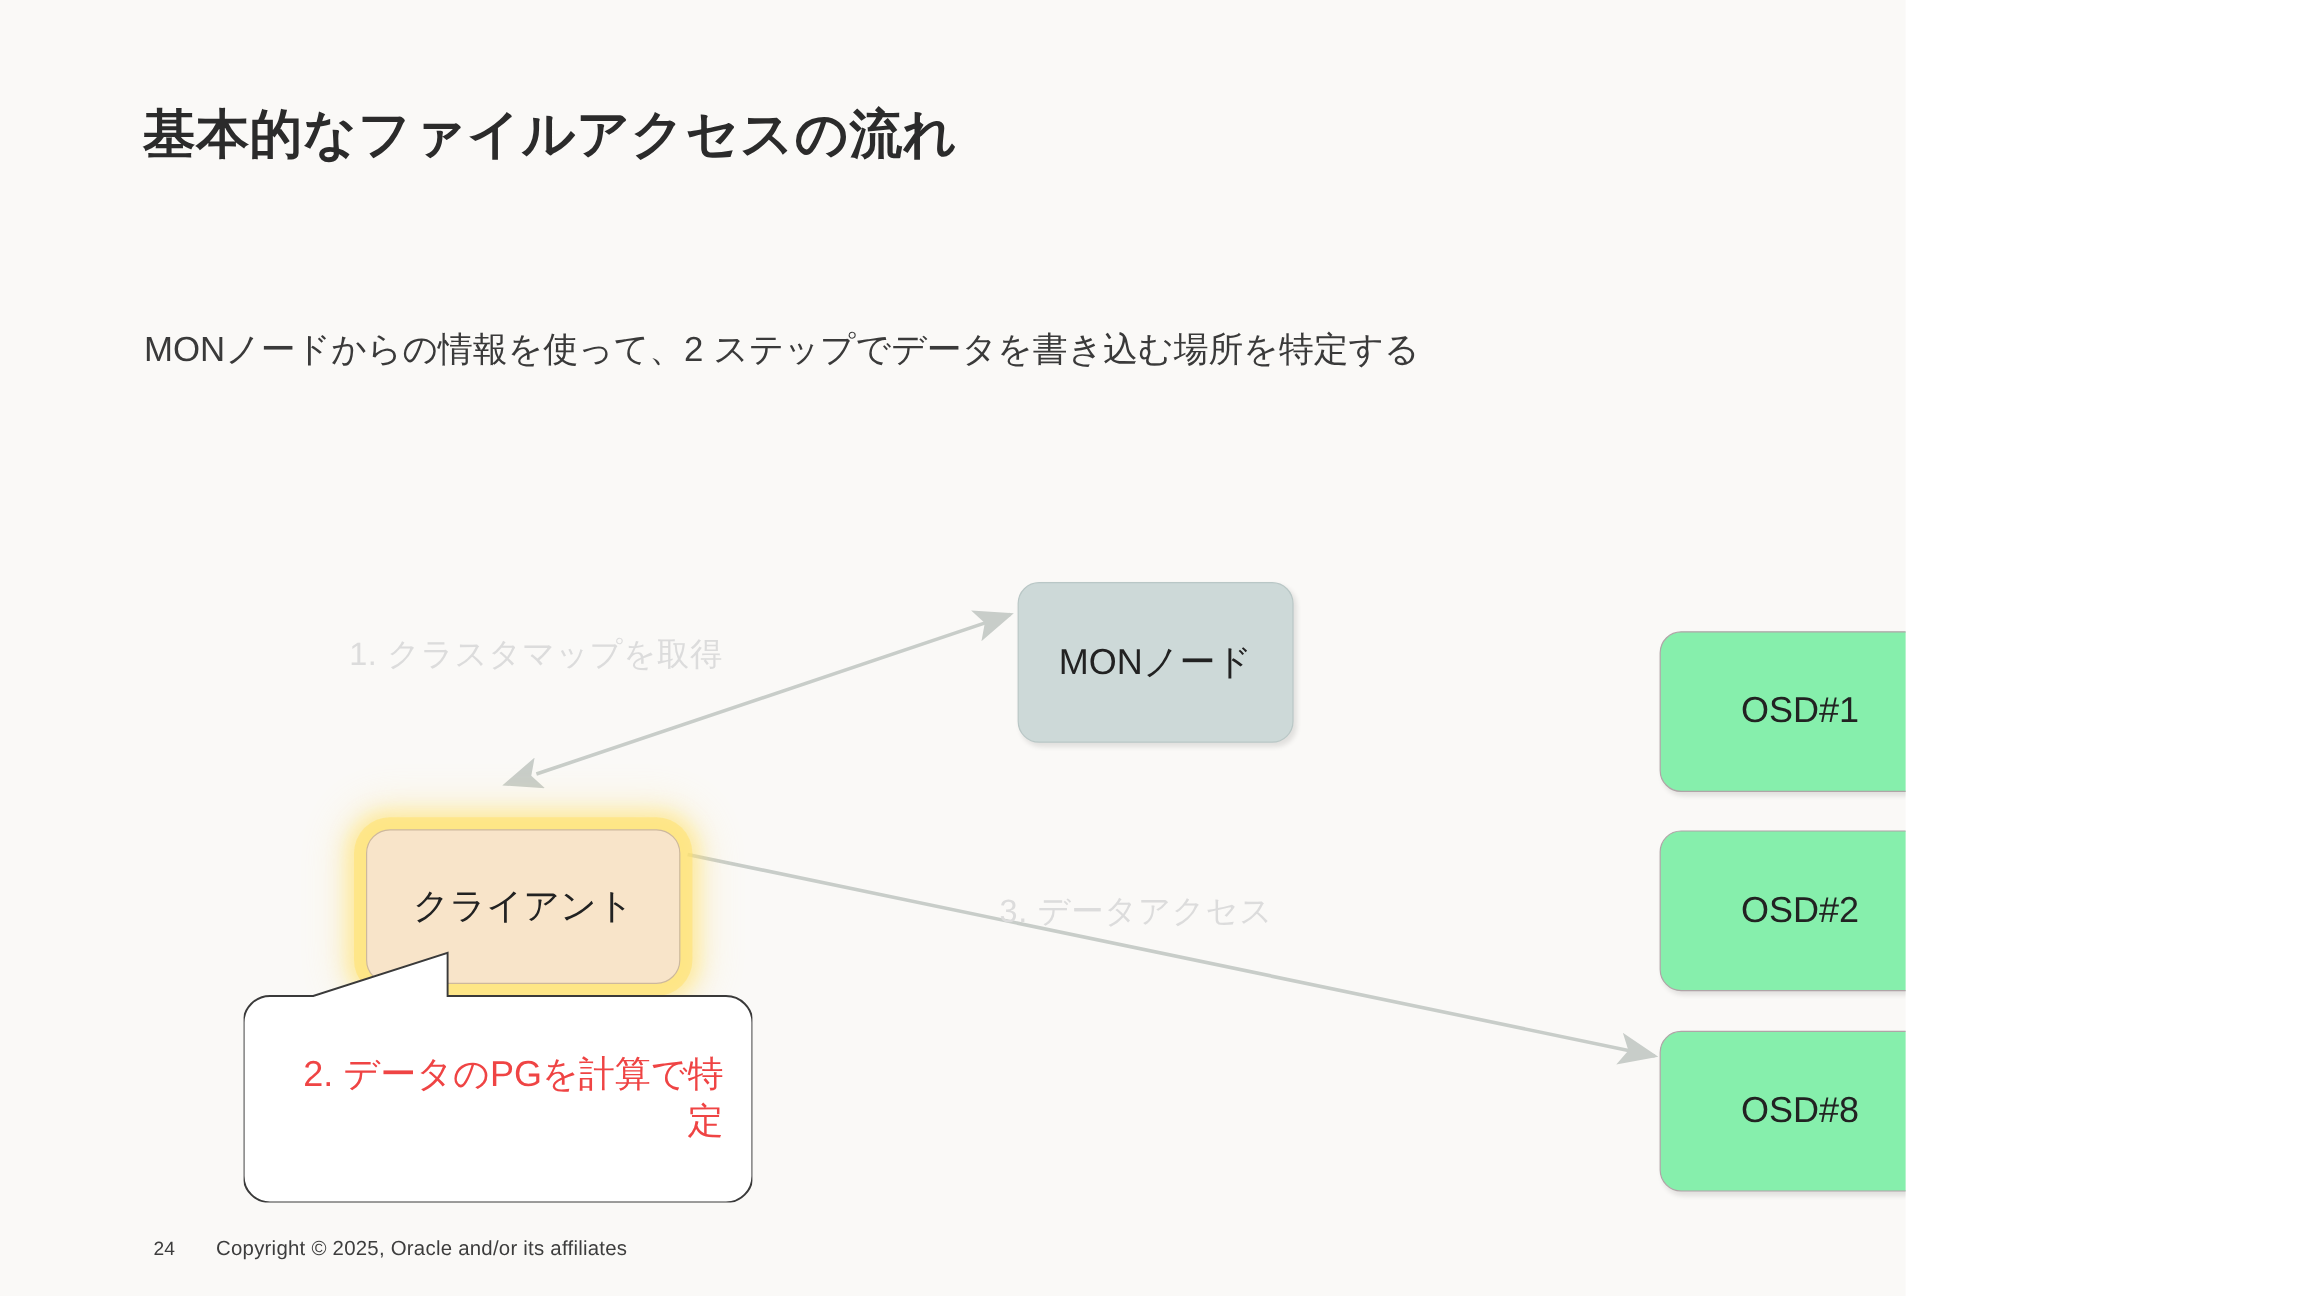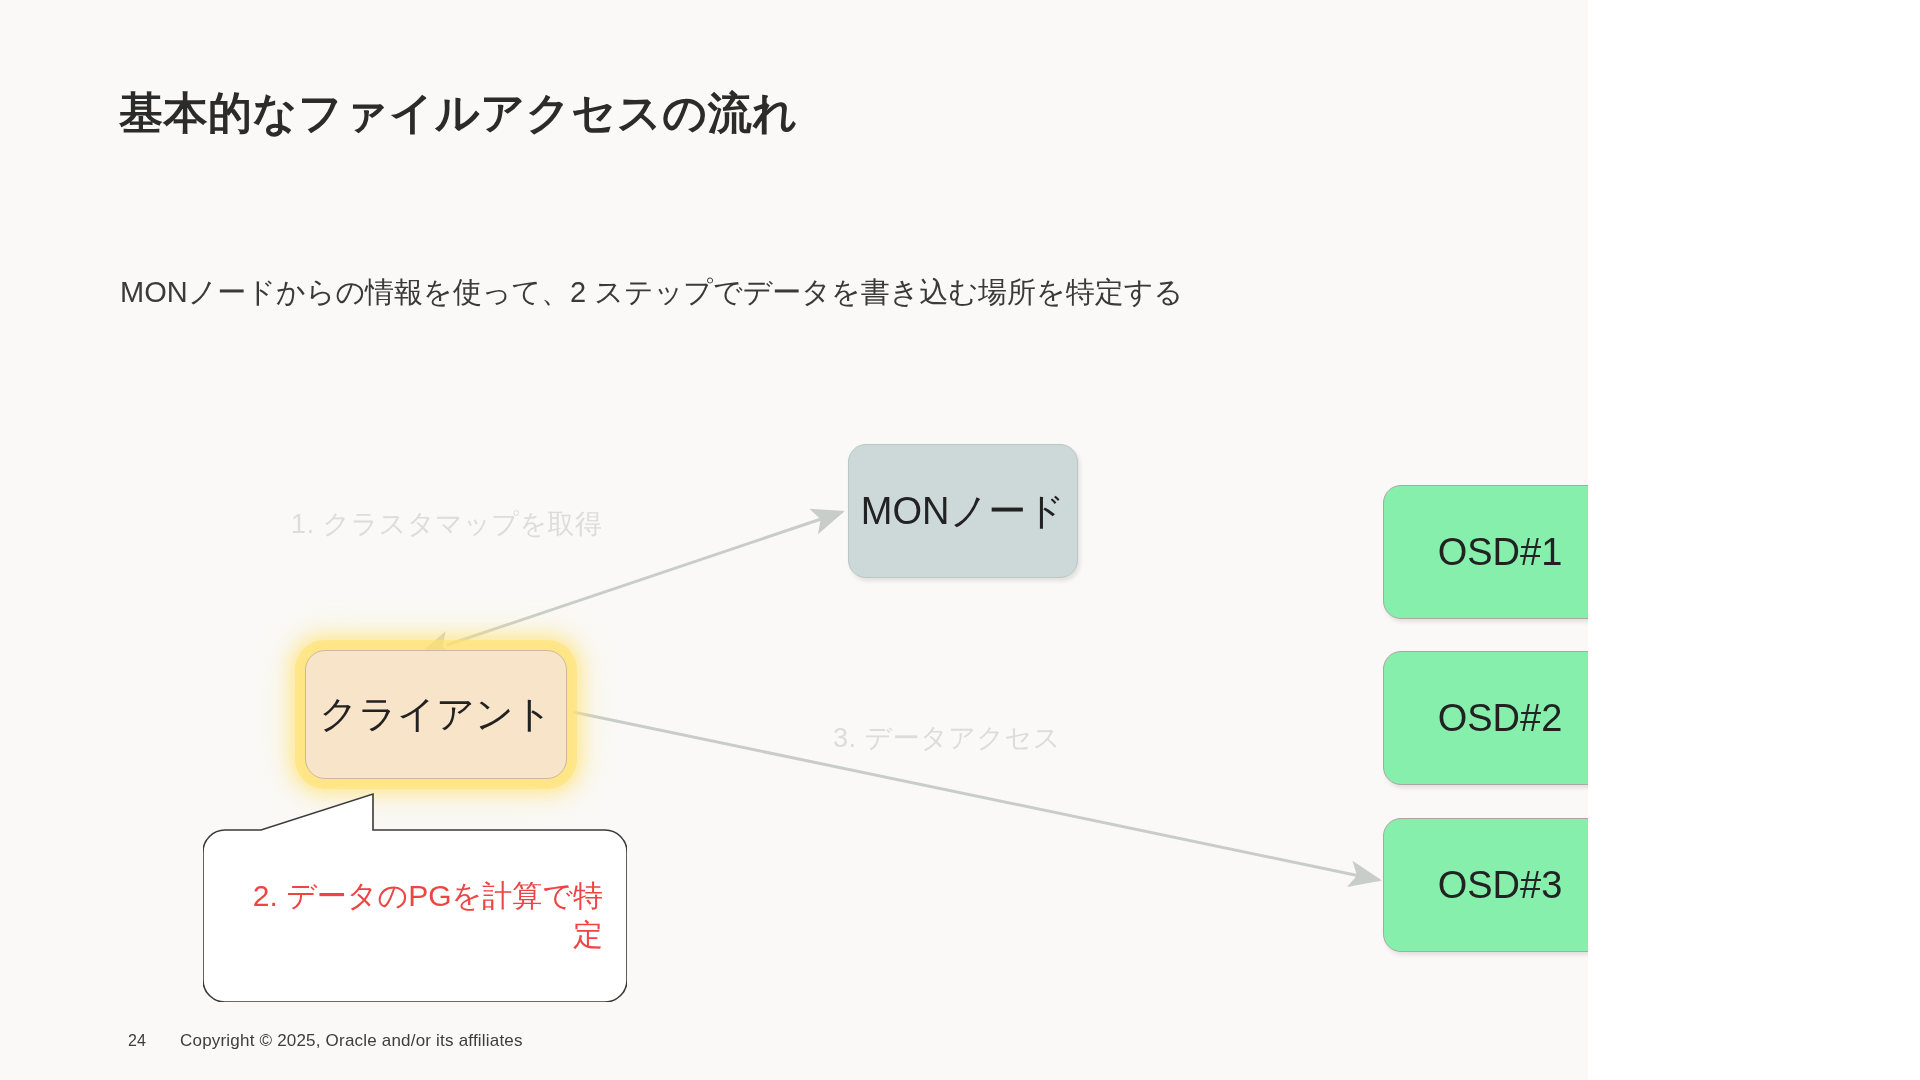--- a/index.html
+++ b/index.html
@@ -67,23 +67,24 @@
   }
 
   
   .node {
     position: absolute;
     box-sizing: border-box;
     display: flex;
     align-items: center;
     justify-content: center;
     border-radius: 18px;
-    font-size: 38px;
+    font-size: 30px;
     color: #222222;
     text-align: center;
+    margin-top: 41px;
   }
 
   #node-mon {
     left: 848px;
     top: 444px;
     width: 230px;
     height: 134px;
     background: #cdd9d8;
     border: 1px solid #b9c7c6;
     box-shadow: 2px 3px 4px rgba(0,0,0,0.10);
@@ -116,20 +117,21 @@
   #node-osd2 { top: 651px; }
   #node-osd3 { top: 818px; }
 
   
   .arrow-label {
     position: absolute;
     font-size: 27px;
     color: #dcdcdc;
     white-space: nowrap;
     letter-spacing: 0.5px;
+    margin-top: 21px;
   }
   #label-step1 { left: 291px; top: 506px; }
   #label-step3 { left: 833px; top: 720px; }
 
   
   #callout {
     position: absolute;
     left: 203px;
     top: 790px;
     width: 424px;
@@ -222,21 +224,21 @@
 
     <div class="arrow-label" id="label-step1">1. クラスタマップを取得</div>
     <div class="arrow-label" id="label-step3">3. データアクセス</div>
 
     <div class="node" id="node-mon">MONノード</div>
 
     <div class="node" id="node-client">クライアント</div>
 
     <div class="node node-osd" id="node-osd1">OSD#1</div>
     <div class="node node-osd" id="node-osd2">OSD#2</div>
-    <div class="node node-osd" id="node-osd3">OSD#3</div>
+    <div class="node node-osd" id="node-osd3">OSD#8</div>
 
     <div id="callout">
       <svg id="callout-svg" viewBox="0 0 424 212">
         <path d="M 0,62
                  A 22,22 0 0 1 22,40
                  L 58,40
                  L 170,4
                  L 170,40
                  L 402,40
                  A 22,22 0 0 1 424,62

